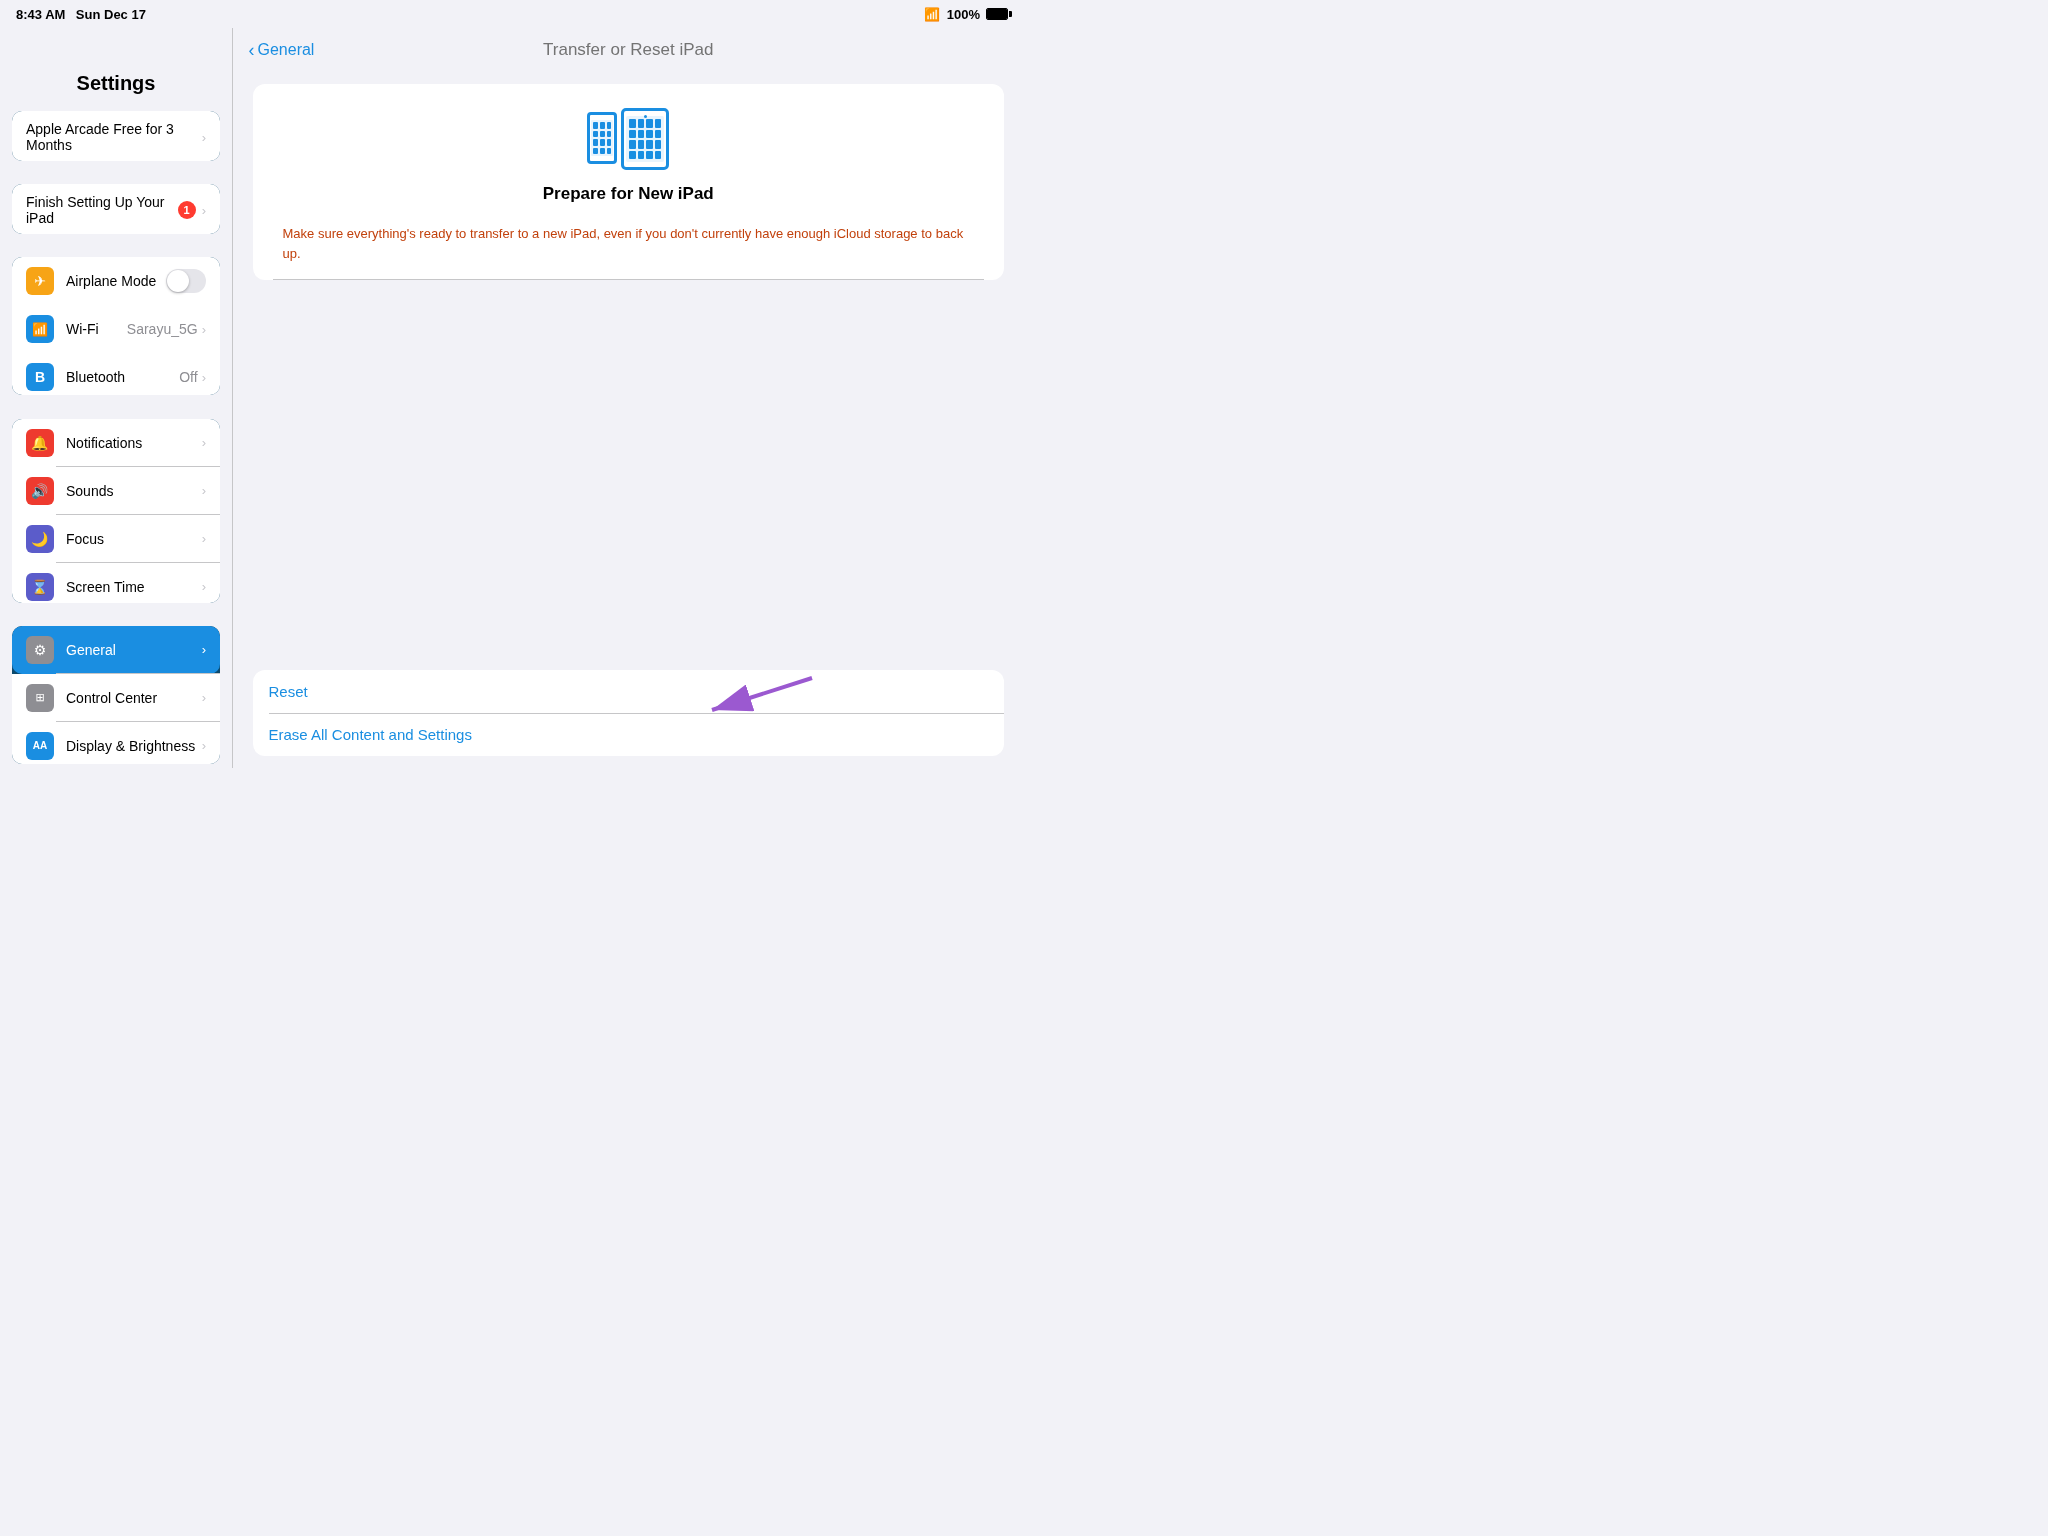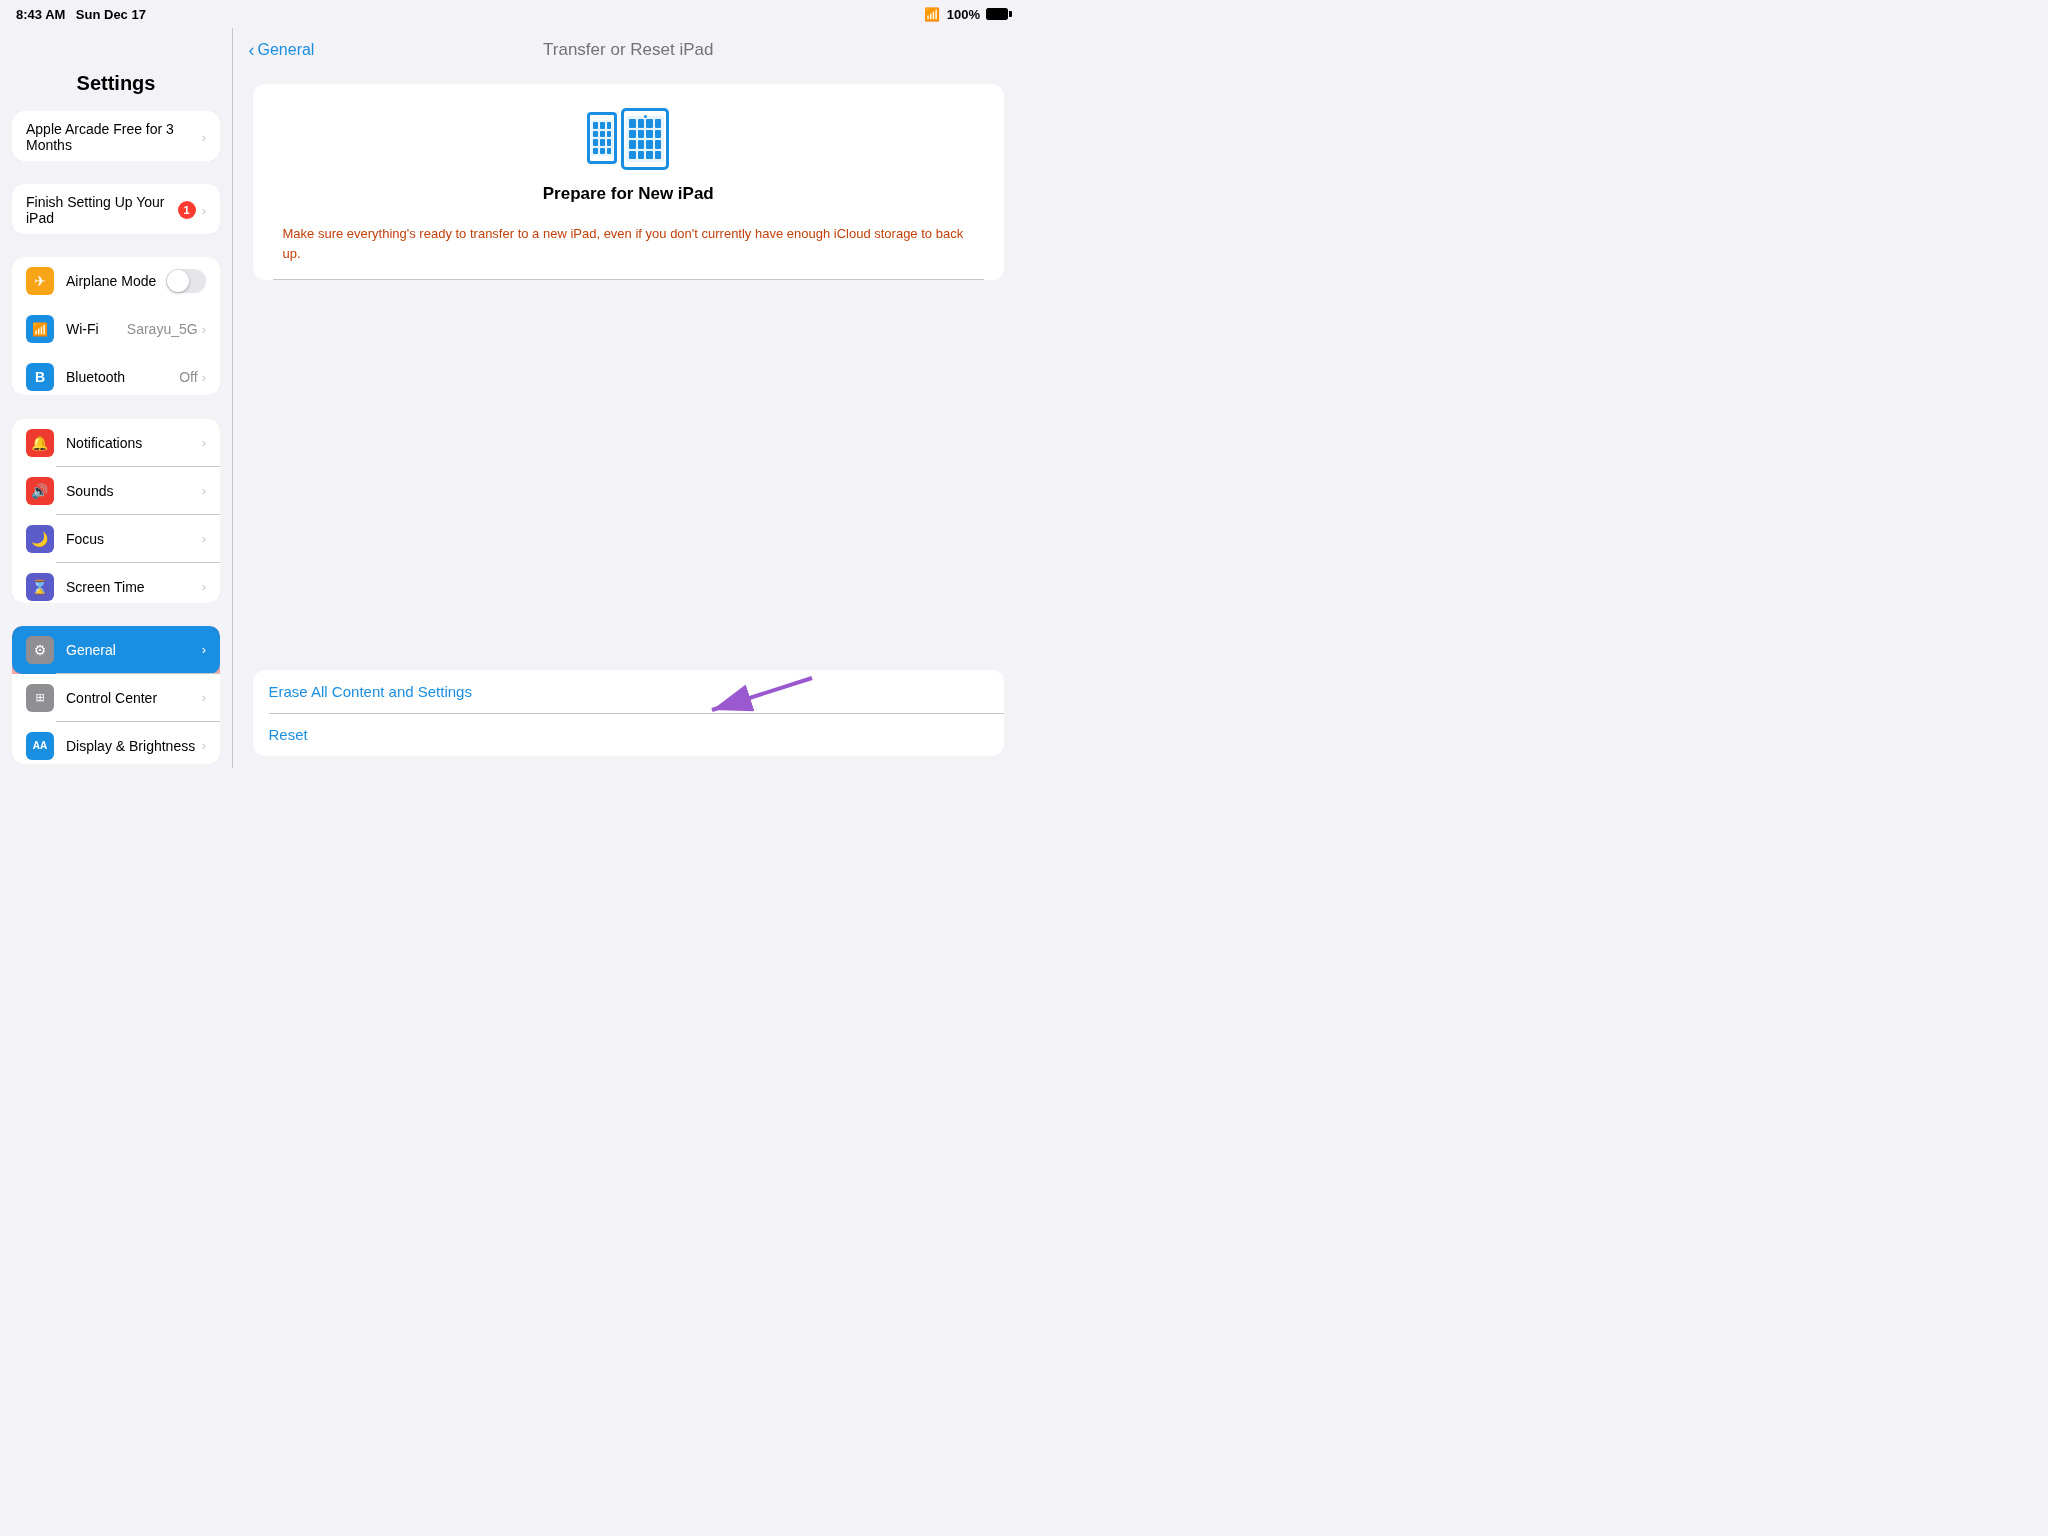--- a/index.html
+++ b/index.html
@@ -85,21 +85,21 @@
     .sidebar-title {
       font-size: 20px;
       font-weight: 700;
       color: #000;
       text-align: center;
       padding: 8px 16px 12px;
       margin-top: 28px;
     }
 
     .sidebar-card {
-      background: #fca5a5;
+      background: #0c4a6e;
       border-radius: 10px;
       margin: 4px 12px;
       padding: 0;
       overflow: hidden;
     }
 
     .sidebar-item {
       display: flex;
       align-items: center;
       padding: 10px 14px;
@@ -595,22 +595,22 @@
 
           <div class="prepare-title">Prepare for New iPad</div>
           <div class="prepare-desc">Make sure everything's ready to transfer to a new iPad, even if you don't currently have enough iCloud storage to back up.</div>
 
           <div class="card-divider"></div>
         </div>
 
         <div style="flex:1;"></div>
 
         <div class="reset-card">
+          <div class="reset-item">Reset</div>
           <div class="reset-item">Erase All Content and Settings</div>
-          <div class="reset-item">Reset</div>
         </div>
 
       </div>
     </div>
 
     <svg class="annotation-arrow" width="320" height="80" viewBox="0 0 320 80" style="position:absolute;bottom:30px;left:50%;transform:translateX(-30%);">
       <defs>
         <marker id="arrowhead" markerWidth="10" markerHeight="7" refX="10" refY="3.5" orient="auto">
           <polygon points="0 0, 10 3.5, 0 7" fill="#9b59d0"></polygon>
         </marker>

